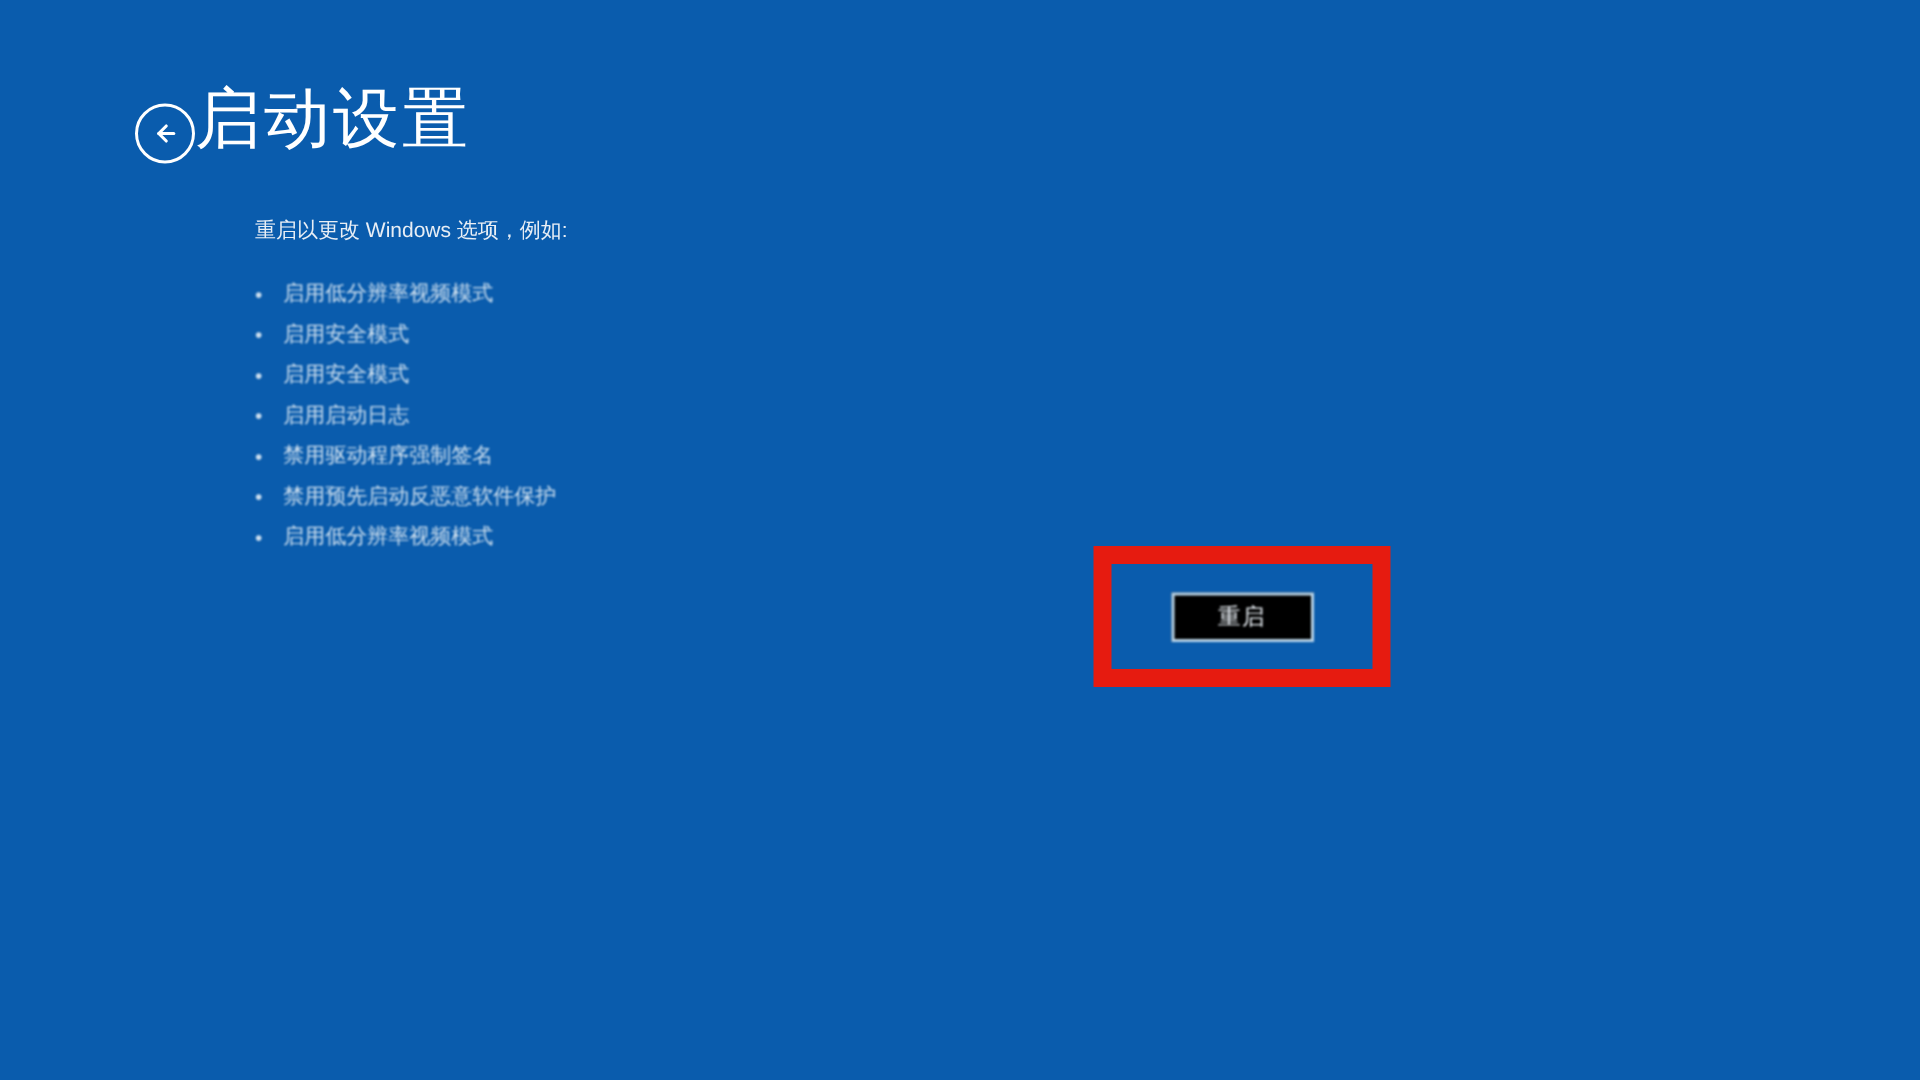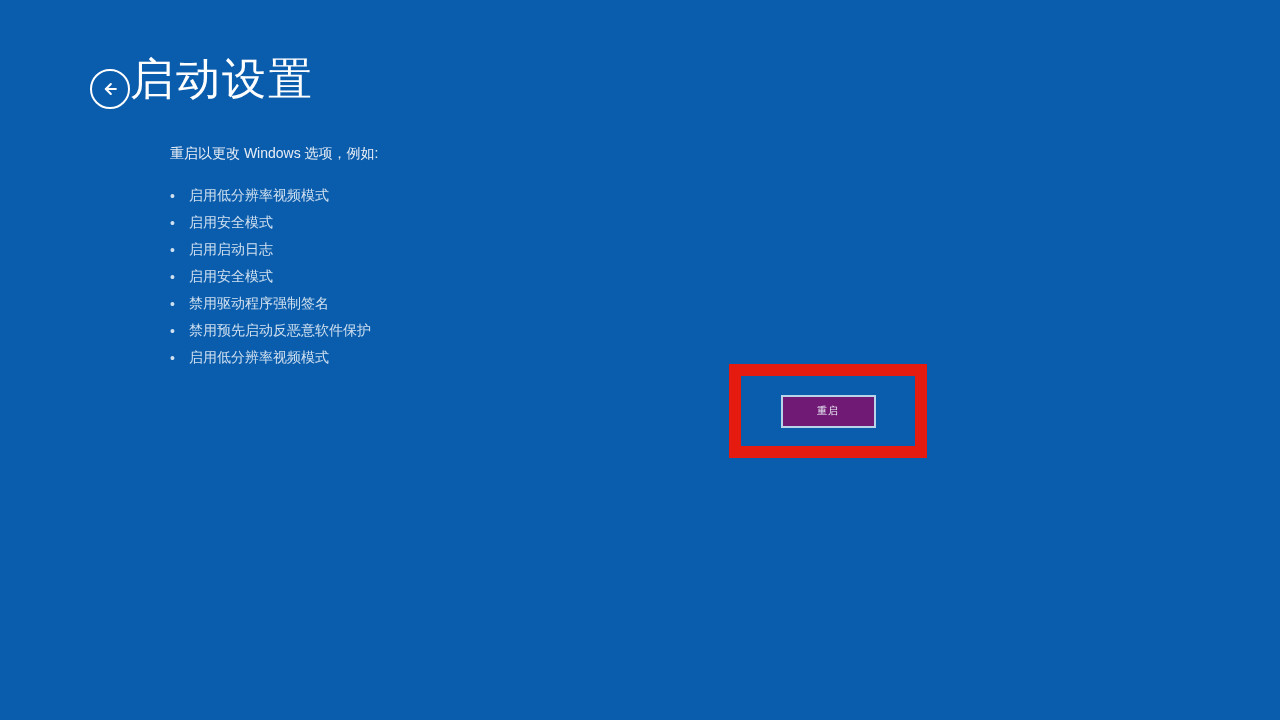--- a/index.html
+++ b/index.html
@@ -82,24 +82,24 @@
       width: 198px;
       height: 94px;
       border: 12px solid #e61b10;
       display: flex;
       align-items: center;
       justify-content: center;
     }
     .restart-button {
       width: 95px;
       height: 33px;
-      background: #701a75;
+      background: #000000;
       border: 2px solid #b8d4e8;
       color: #eef4fa;
-      font-size: 10px;
+      font-size: 15px;
       display: flex;
       align-items: center;
       justify-content: center;
       cursor: pointer;
       filter: blur(0.6px);
       letter-spacing: 1px;
     }
   </style>
 </head>
 <body>
@@ -112,22 +112,22 @@
     </svg>
   </div>
   <h1 class="page-title">启动设置</h1>
 </div>
 
 <div class="content">
   <div class="subtitle">重启以更改 Windows 选项，例如:</div>
   <ul class="option-list">
     <li>启用低分辨率视频模式</li>
     <li>启用安全模式</li>
+    <li>启用安全模式</li>
     <li>启用启动日志</li>
-    <li>启用安全模式</li>
     <li>禁用驱动程序强制签名</li>
     <li>禁用预先启动反恶意软件保护</li>
     <li>启用低分辨率视频模式</li>
   </ul>
 </div>
 
 <div class="restart-area">
   <div class="restart-button">重启</div>
 </div>
 

